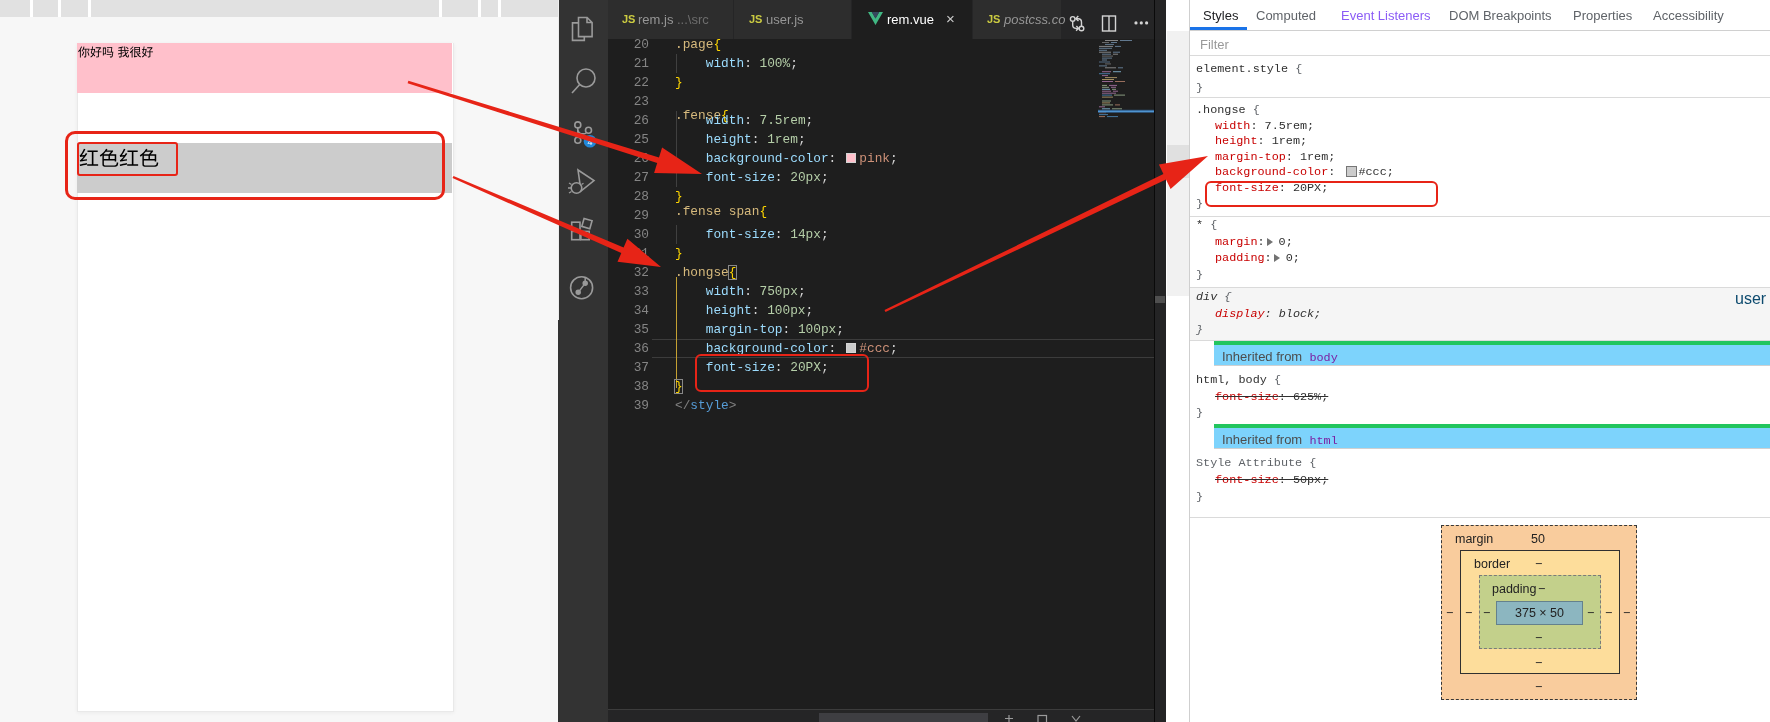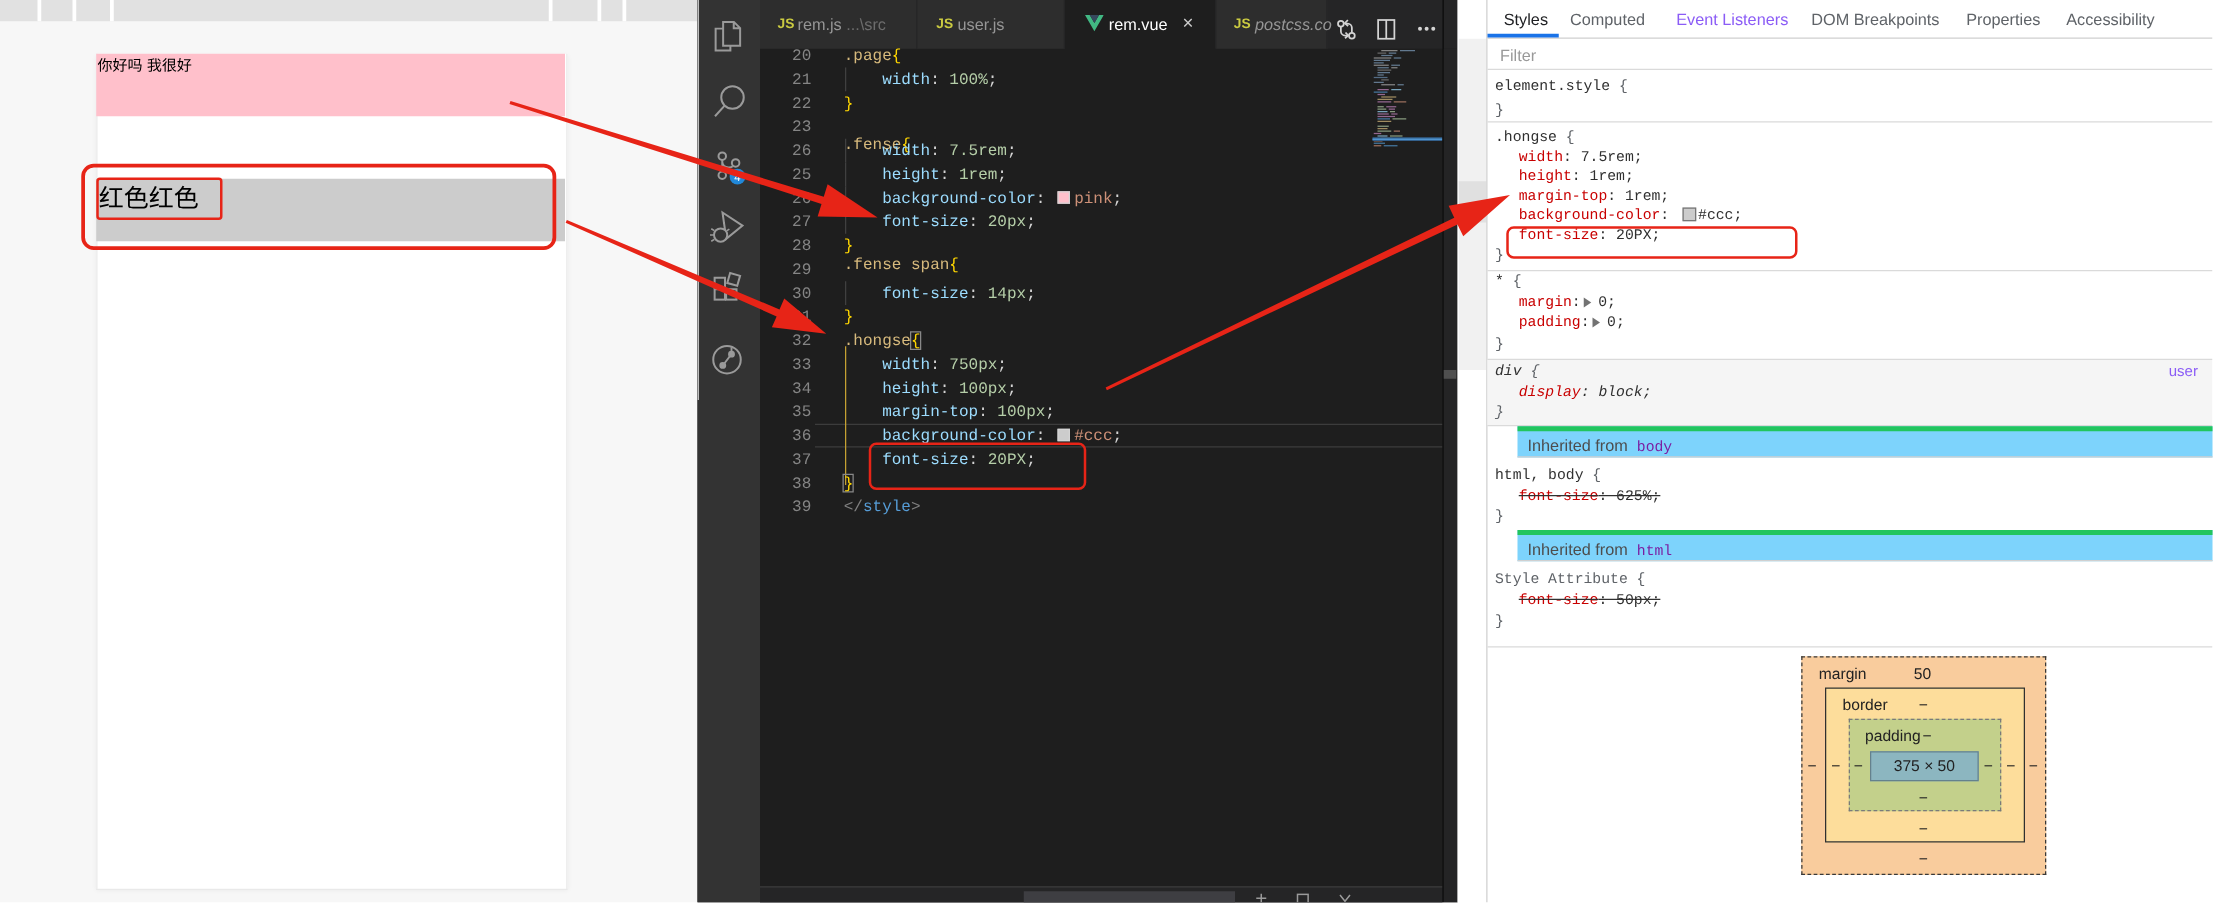--- a/index.html
+++ b/index.html
@@ -301,21 +301,21 @@
 <div class="dsep" style="top:216px"></div>
 <div class="dline" style="left:1196px;top:217.0px">* <span class="db">{</span></div>
 <div class="dline" style="left:1215px;top:233.6px"><span class="dp">margin</span>:<span style="display:inline-block;width:14px"></span>0;</div>
 <div class="tri" style="left:1267px;top:237.6px"></div>
 <div class="dline" style="left:1215px;top:250.2px"><span class="dp">padding</span>:<span style="display:inline-block;width:14px"></span>0;</div>
 <div class="tri" style="left:1274px;top:254.2px"></div>
 <div class="dline" style="left:1196px;top:266.8px"><span class="db">}</span></div>
 <div class="dsep" style="top:287px"></div>
 <div class="abs" id="uabg"></div>
 <div class="dline it" style="left:1196px;top:289.0px">div <span class="db">{</span></div>
-<span class="abs" style="left:1735px;top:290px;font-size:12px;color:#8b5cf6">user</span>
+<span class="abs" style="left:1735px;top:290px;font-size:16px;color:#0c4a6e">user</span>
 <div class="dline it" style="left:1215px;top:305.5px"><span class="dp">display</span>: block;</div>
 <div class="dline it" style="left:1196px;top:322.0px"><span class="db">}</span></div>
 <div class="dsep" style="top:340px"></div>
 <div class="ibar" style="top:341px">Inherited from&nbsp; <span class="nodename">body</span></div>
 <div class="dline" style="left:1196px;top:372.0px">html, body <span class="db">{</span></div>
 <div class="dline" style="left:1215px;top:388.5px"><span class="strike"><span class="dp">font-size</span>: 625%;</span></div>
 <div class="dline" style="left:1196px;top:405.0px"><span class="db">}</span></div>
 <div class="ibar" style="top:424px">Inherited from&nbsp; <span class="nodename">html</span></div>
 <div class="dline" style="left:1196px;top:455.0px"><span class="db">Style Attribute {</span></div>
 <div class="dline" style="left:1215px;top:472.0px"><span class="strike"><span class="dp">font-size</span>: 50px;</span></div>

